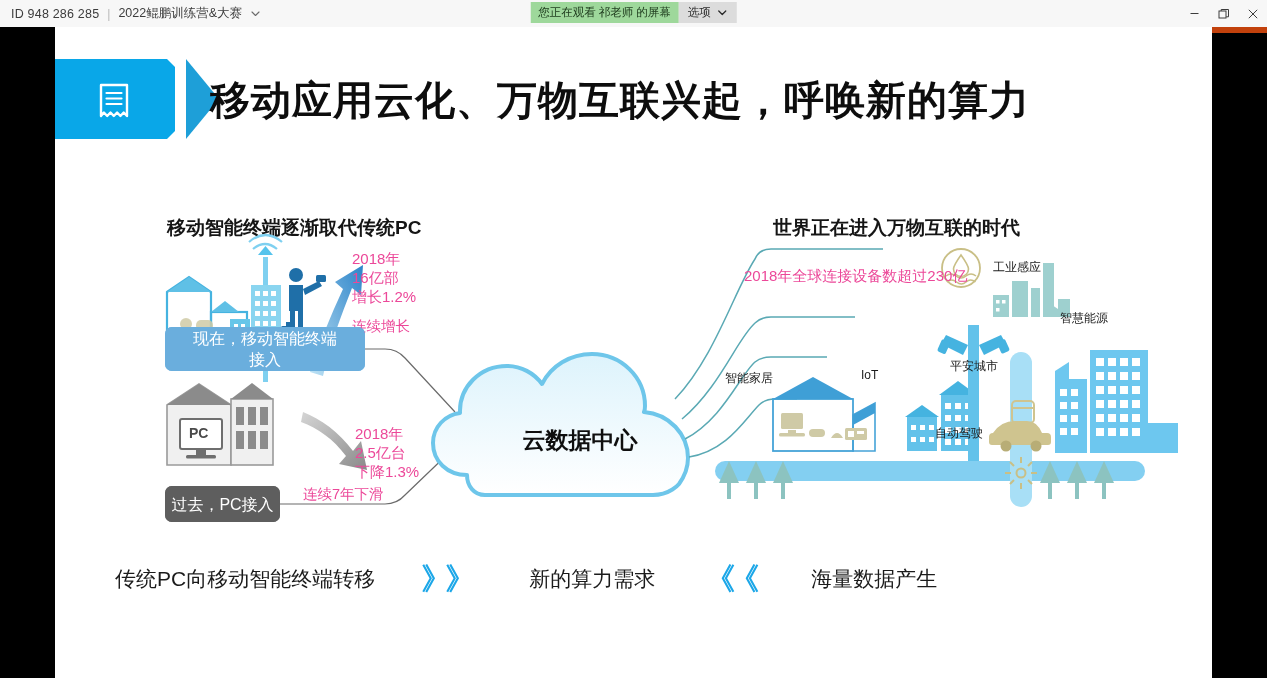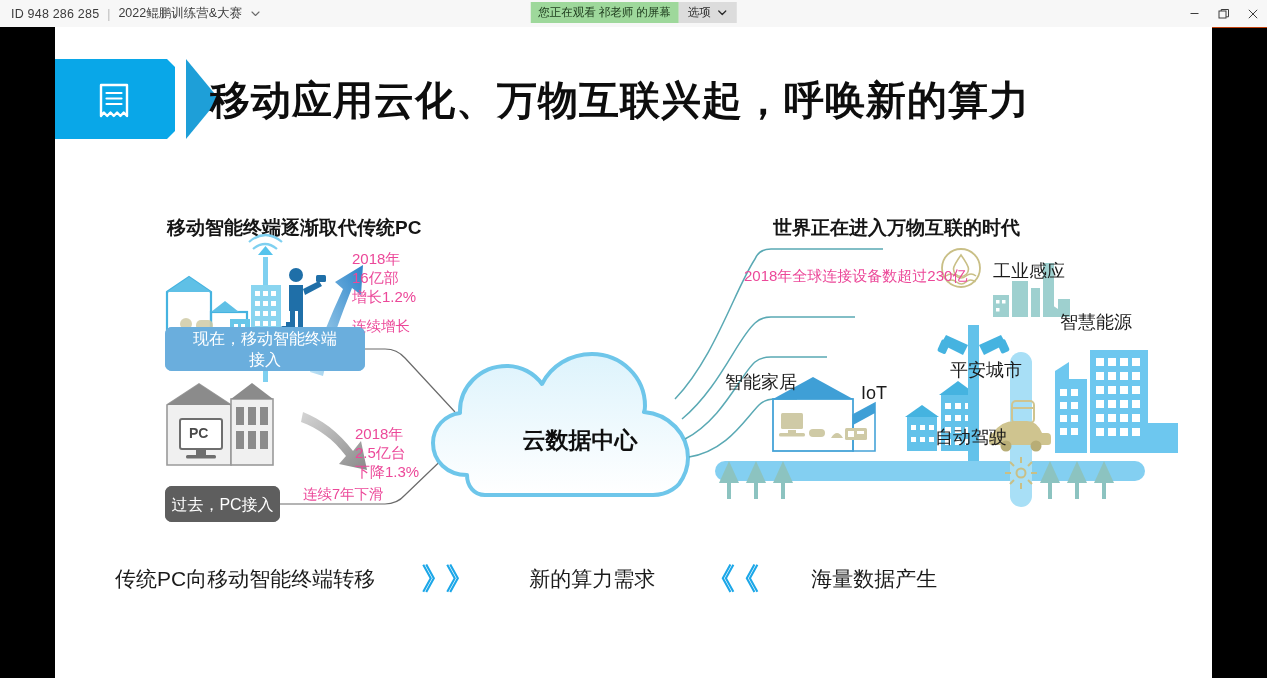--- a/index.html
+++ b/index.html
@@ -7,21 +7,21 @@
     width:1267px;height:678px;overflow:hidden;
     background:#000;
     font-family:"Liberation Sans","DejaVu Sans",sans-serif;
     -webkit-font-smoothing:antialiased;
   }
   #app{position:relative;width:1267px;height:678px;background:#000;}
 
   
   .titlebar{
     position:absolute;left:0;top:0;width:1267px;height:27px;
-    background:#f7f7f7;border-bottom:1px solid #c2410c;
+    background:#f7f7f7;border-bottom:6px solid #c2410c;
     display:flex;align-items:center;
   }
   .tb-left{display:flex;align-items:center;gap:0px;padding-left:11px;}
   .tb-id{font-size:12.5px;color:#3c3c3c;letter-spacing:.2px;white-space:nowrap;}
   .tb-sep{color:#b9b9b9;font-size:12px;margin:0 8px;}
   .tb-topic{font-size:12.5px;color:#3c3c3c;white-space:nowrap;}
   .tb-caret{margin-left:8px;display:inline-block;color:#6b6b6b;}
   .tb-caret svg{display:block;}
 
   .tb-center{
@@ -88,21 +88,21 @@
   .sec-head.left{left:112px;top:188px;}
   .sec-head.right{left:718px;top:188px;}
 
   
   .infog{position:absolute;left:0;top:0;width:1157px;height:651px;pointer-events:none;}
 
   
   .co{position:absolute;white-space:nowrap;color:#ec4899;}
   .co.stat{font-size:15px;line-height:19px;white-space:pre-line;}
   .co.small{font-size:14.5px;}
-  .co.lbl{font-size:18px;color:#1b1b1b;}
+  .co.lbl{font-size:12px;color:#1b1b1b;}
 
   .pillbox{
     position:absolute;display:flex;align-items:center;justify-content:center;
     text-align:center;color:#fff;font-size:16px;line-height:21px;
     border-radius:7px;white-space:pre-line;
   }
   .pill-blue{background:#6aaedd;}
   .pill-gray{background:#5e5e5e;}
 
   .cloud-label{
@@ -474,21 +474,21 @@
       <div class="co small" style="left:248px;top:458px;">连续7年下滑</div>
       <div class="pillbox pill-gray" style="left:110px;top:459px;width:115px;height:36px;">过去，PC接入</div>
 
       <div class="cloud-label">云数据中心</div>
 
       <div class="co" style="left:689px;top:240px;font-size:15px;text-align:right;">2018年全球连接设备数超过230亿</div>
 
       <div class="co lbl" style="left:938px;top:232px;">工业感应</div>
       <div class="co lbl" style="left:1005px;top:283px;">智慧能源</div>
       <div class="co lbl" style="left:670px;top:343px;">智能家居</div>
-      <div class="co lbl" style="left:806px;top:341px;margin-top:15px;">IoT</div>
+      <div class="co lbl" style="left:806px;top:341px;">IoT</div>
       <div class="co lbl" style="left:875px;top:331px;margin-left:20px;">平安城市</div>
       <div class="co lbl" style="left:880px;top:398px;">自动驾驶</div>
 
       <div class="bottomrow">
         <span class="br-text">传统PC向移动智能终端转移</span>
         <span class="br-sp1"></span>
         <span class="br-arrow">》》</span>
         <span class="br-sp2"></span>
         <span class="br-text">新的算力需求</span>
         <span class="br-sp3"></span>

